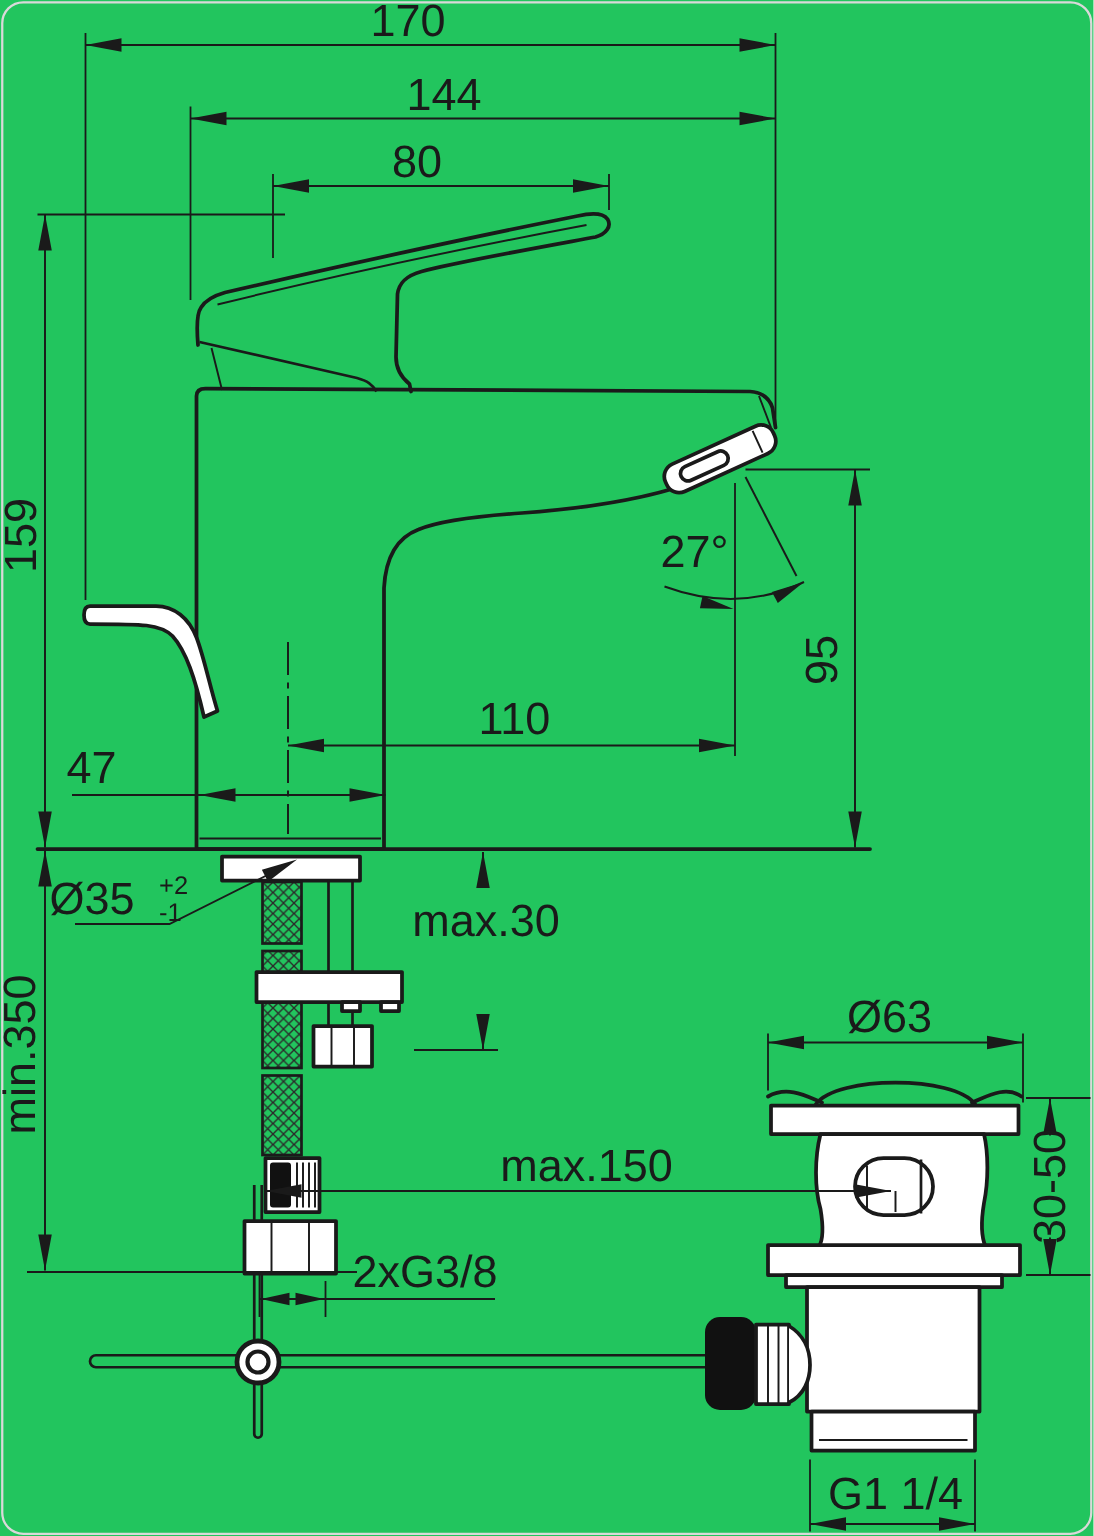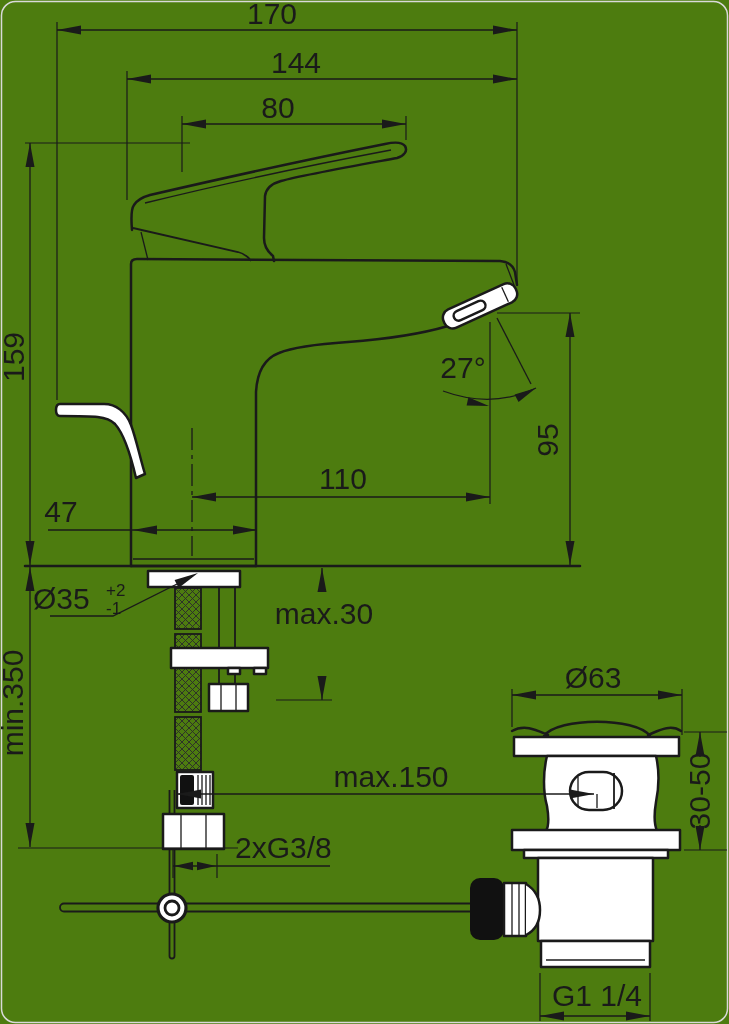--- a/index.html
+++ b/index.html
@@ -1,16 +1,16 @@
 <!DOCTYPE html>
 <html><head>
 <meta charset="utf-8">
 <style>
   html,body{margin:0;padding:0;background:#ffffff;}
-  .stage{position:relative;width:729px;height:1024px;background:#4d7c0f;overflow:hidden;
+  .stage{position:relative;width:729px;height:1024px;background:#22c55e;overflow:hidden;
          font-family:"Liberation Sans", sans-serif;}
   svg{position:absolute;left:0;top:0;}
   .outline{fill:none;stroke:#1a1a1a;stroke-width:2.5;stroke-linejoin:round;stroke-linecap:round;}
   .outline-w{fill:#ffffff;stroke:#1a1a1a;stroke-width:2.5;stroke-linejoin:round;}
   .thin{fill:none;stroke:#1a1a1a;stroke-width:1.3;}
   .med{fill:none;stroke:#1a1a1a;stroke-width:1.8;}
   .dimline{fill:none;stroke:#1a1a1a;stroke-width:1.3;}
   .extline{fill:none;stroke:#1a1a1a;stroke-width:1.2;}
   .arrow{fill:#1a1a1a;stroke:none;}
   .dimtext{font-family:"Liberation Sans", sans-serif;font-size:30px;fill:#1a1a1a;}

